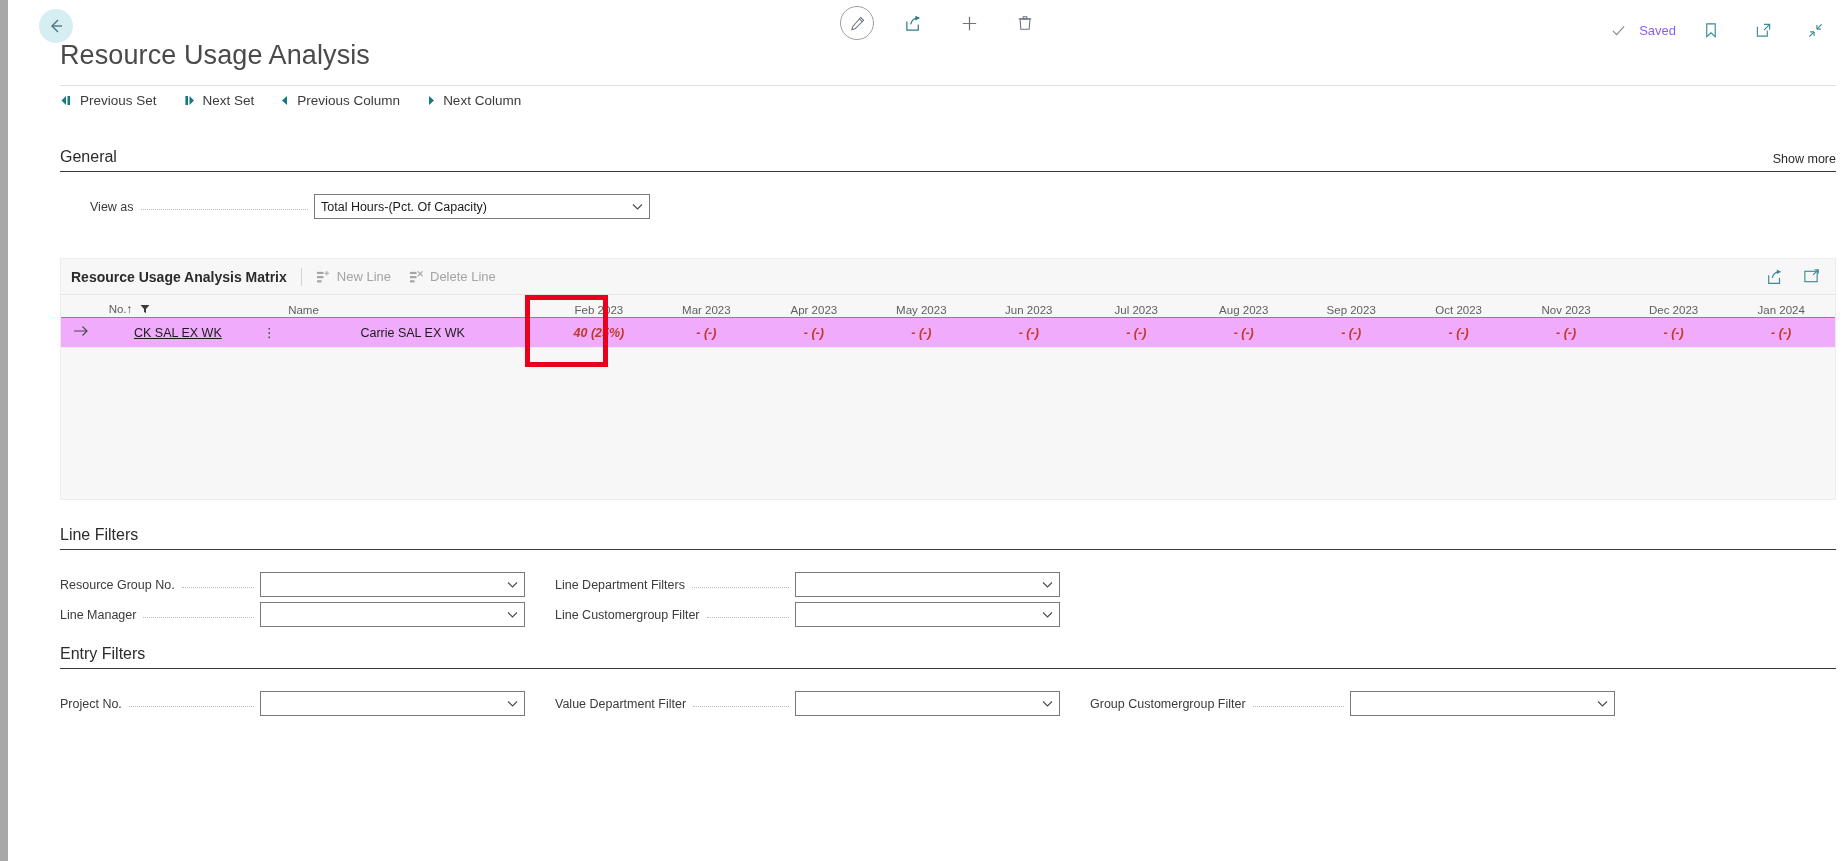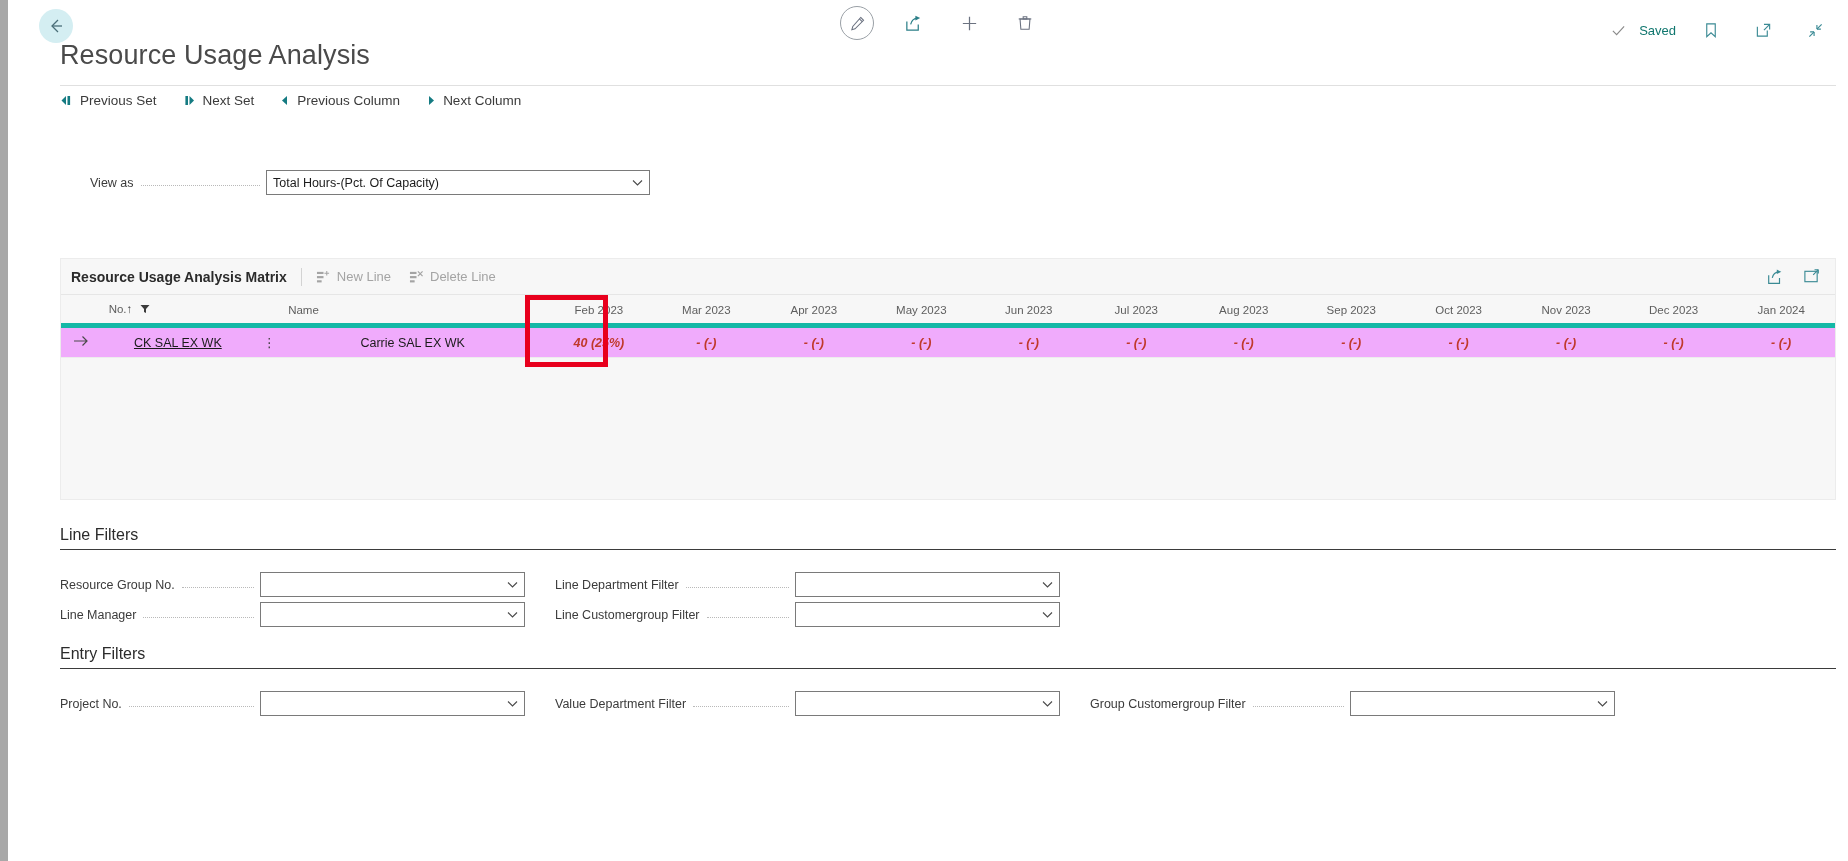--- a/index.html
+++ b/index.html
@@ -51,21 +51,21 @@
     display: flex; align-items: center; justify-content: center;
     cursor: pointer;
   }
 
   .top-right {
     position: absolute; right: 16px; top: 13px;
     display: flex; align-items: center; gap: 18px;
   }
   .saved-ind {
     display: flex; align-items: center; gap: 13px;
-    font-size: 13px; color: #0f766e;
+    font-size: 13px; color: #8b5cf6;
   }
 
   
   .page-title {
     position: absolute; left: 60px; top: 40px;
     font-size: 27px; font-weight: 300; color: #4a4a4a;
     letter-spacing: 0.1px;
   }
 
   
@@ -154,22 +154,22 @@
     margin-left: auto; display: flex; align-items: center; gap: 16px;
   }
 
   
   table.matrix {
     width: 100%; border-collapse: collapse; table-layout: fixed;
     background: #f7f7f7;
   }
   table.matrix th {
     font-size: 11.5px; font-weight: 400; color: #5e5e5e;
-    text-align: center; padding: 8px 8px 7px 8px;
-    border-bottom: 5px solid #14b8a6;
+    text-align: center; padding: 8px 8px 1px 8px;
+    border-bottom: 1px solid #14b8a6;
     background: #f7f7f7;
     white-space: nowrap;
   }
   table.matrix th.lft { text-align: left; }
   table.matrix td {
     font-size: 12.5px; padding: 7px 8px;
     background: #f0abfc;
     border-bottom: 1px solid #ededed;
     text-align: center;
     white-space: nowrap;
@@ -325,28 +325,32 @@
     <span class="tri">
       <svg width="10" height="11" viewBox="0 0 10 11" aria-hidden="true">
         <path d="M3 1 L8 5.5 L3 10 Z" fill="#157b82"></path>
       </svg>
     </span>
     <span>Next Column</span>
   </div>
 </div>
 
 <div class="section" style="top:148px;">
+  <div class="section-head">
+    <div class="section-title">General</div>
+    <div class="show-more">Show more</div>
+  </div>
 
   <div style="display:flex; margin-top:22px;">
 
 
     <div class="field" style="width:560px; margin-left:30px;">
       <span class="field-label">View as</span>
       <span class="dots"></span>
-      <div class="combo" style="width:384px;">
+      <div class="combo" style="width:336px;">
         <span>Total Hours-(Pct. Of Capacity)</span>
         <span class="chev">
           <svg width="11" height="8" viewBox="0 0 11 8" aria-hidden="true">
             <path d="M1 1.5 L5.5 6 L10 1.5" fill="none" stroke="#4a4a4a" stroke-width="1.1"></path>
           </svg>
         </span>
       </div>
     </div>
   </div>
 </div>
@@ -500,21 +504,21 @@
             <svg width="11" height="8" viewBox="0 0 11 8" aria-hidden="true">
                 <path d="M1 1.5 L5.5 6 L10 1.5" fill="none" stroke="#4a4a4a" stroke-width="1.1"></path>
               </svg>
           </span>
         </div>
       </div>
     </div>
 
     <div style="width:505px; margin-left:30px;">
       <div class="field">
-        <span class="field-label">Line Department Filter</span>
+        <span class="field-label">Line Department Filters</span>
         <span class="dots"></span>
         <div class="combo" style="width:265px;">
           <span></span>
           <span class="chev">
             <svg width="11" height="8" viewBox="0 0 11 8" aria-hidden="true">
                 <path d="M1 1.5 L5.5 6 L10 1.5" fill="none" stroke="#4a4a4a" stroke-width="1.1"></path>
               </svg>
           </span>
         </div>
       </div>

